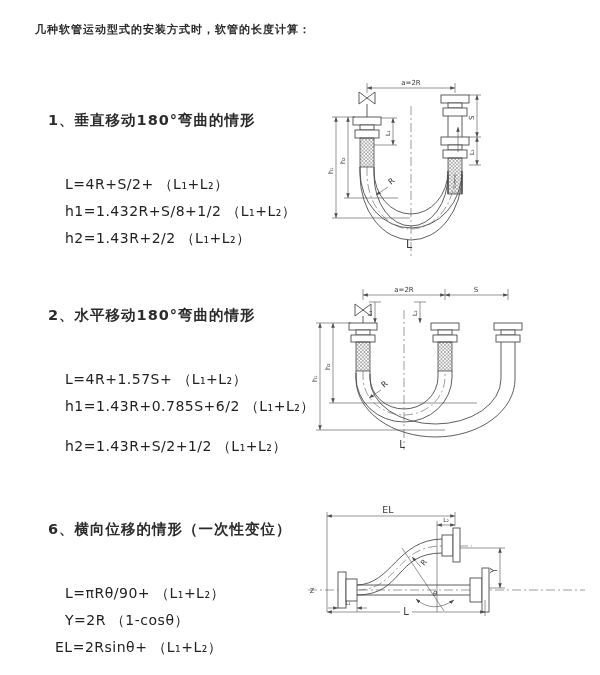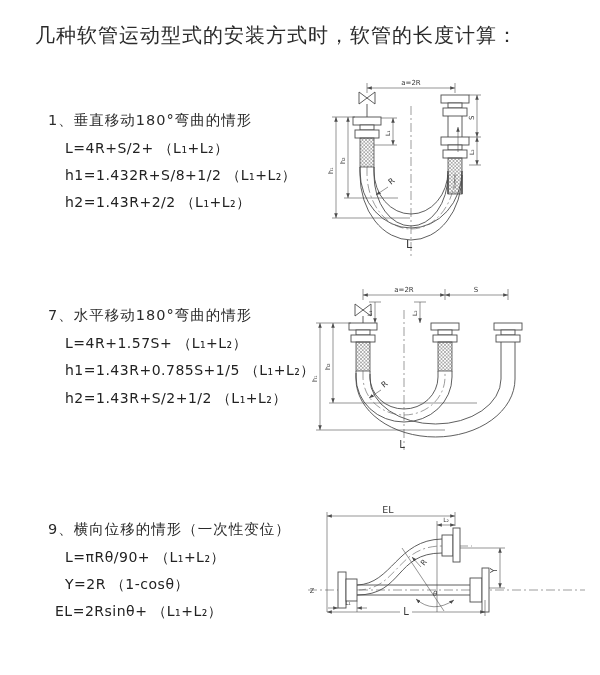--- a/index.html
+++ b/index.html
@@ -2,53 +2,53 @@
 <html><head>
 <meta charset="utf-8">
 <style>
   html,body{margin:0;padding:0;}
   body{
     width:600px;height:675px;position:relative;background:#ffffff;
     font-family:"DejaVu Sans","Liberation Sans",sans-serif;
     color:#2b2b2b;overflow:hidden;
   }
   .page-title{
-    position:absolute;left:35px;top:22px;font-size:20px;font-weight:400;
+    position:absolute;left:35px;top:22px;font-size:11px;font-weight:700;
     letter-spacing:1px;white-space:nowrap;
   }
   .sec-heading{
-    position:absolute;font-size:14.5px;font-weight:400;letter-spacing:1px;white-space:nowrap;
+    position:absolute;font-size:14.5px;font-weight:700;letter-spacing:1px;white-space:nowrap;
   }
   .formula{
-    position:absolute;font-size:14px;font-weight:400;letter-spacing:.5px;white-space:nowrap;color:#222;
+    position:absolute;font-size:14px;font-weight:400;letter-spacing:.5px;white-space:nowrap;color:#222;margin-top:36px;
   }
   svg{position:absolute;overflow:visible;}
   svg text{font-family:"DejaVu Sans","Liberation Sans",sans-serif;fill:#3a3a3a;}
   .geo{stroke:#4d4d4d;stroke-width:0.9;fill:none;}
   .geo-f{stroke:#4d4d4d;stroke-width:0.9;fill:#ffffff;}
   .dim{stroke:#4d4d4d;stroke-width:0.6;fill:none;}
   .cl{stroke:#5a5a5a;stroke-width:0.6;fill:none;stroke-dasharray:9 3 2 3;}
   .braid{stroke:#4d4d4d;stroke-width:0.8;}
 </style>
 </head>
 <body>
 
 <div class="page-title">几种软管运动型式的安装方式时，软管的长度计算：</div>
 
 <div class="sec-heading" style="left:48px;top:111px">1、垂直移动180°弯曲的情形</div>
 <div class="formula" style="left:65px;top:140px">L=4R+S/2+ （L₁+L₂）</div>
 <div class="formula" style="left:65px;top:167px">h1=1.432R+S/8+1/2 （L₁+L₂）</div>
 <div class="formula" style="left:65px;top:194px">h2=1.43R+2/2 （L₁+L₂）</div>
 
-<div class="sec-heading" style="left:48px;top:306px">7、水平移动180°弯曲的情形</div>
+<div class="sec-heading" style="left:48px;top:306px">2、水平移动180°弯曲的情形</div>
 <div class="formula" style="left:65px;top:335px">L=4R+1.57S+ （L₁+L₂）</div>
-<div class="formula" style="left:65px;top:362px">h1=1.43R+0.785S+1/5 （L₁+L₂）</div>
-<div class="formula" style="left:65px;top:390px">h2=1.43R+S/2+1/2 （L₁+L₂）</div>
-
-<div class="sec-heading" style="left:48px;top:520px">9、横向位移的情形（一次性变位）</div>
+<div class="formula" style="left:65px;top:362px">h1=1.43R+0.785S+6/2 （L₁+L₂）</div>
+<div class="formula" style="left:65px;top:402px">h2=1.43R+S/2+1/2 （L₁+L₂）</div>
+
+<div class="sec-heading" style="left:48px;top:520px">6、横向位移的情形（一次性变位）</div>
 <div class="formula" style="left:65px;top:549px">L=πRθ/90+ （L₁+L₂）</div>
 <div class="formula" style="left:65px;top:576px">Y=2R （1-cosθ）</div>
 <div class="formula" style="left:55px;top:603px">EL=2Rsinθ+ （L₁+L₂）</div>
 
 <svg style="left:310px;top:70px" width="290" height="195" viewBox="0 0 290 195">
   <defs>
     <pattern id="braid1" width="3.5" height="3.5" patternUnits="userSpaceOnUse">
       <path d="M0,0 l3.5,3.5 M3.5,0 l-3.5,3.5" stroke="#6a6a6a" stroke-width="0.5"></path>
     </pattern>
     <marker id="ae1" markerWidth="9" markerHeight="6" refX="8" refY="3" orient="auto">

